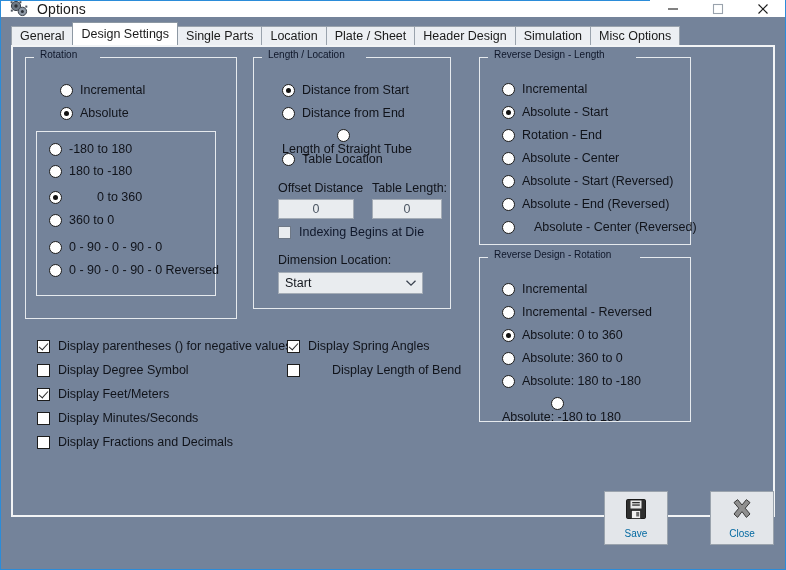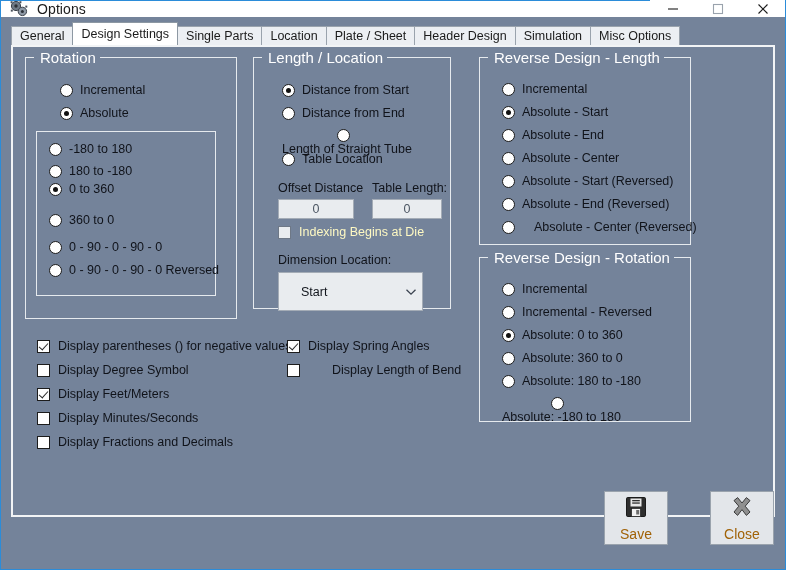--- a/index.html
+++ b/index.html
@@ -125,22 +125,22 @@
     display: flex;
     align-items: center;
   }
   .group .gtop .seg-l { width: 8px; height: 1px; background: #e6eaee; }
   .group .gtop .seg-r { flex: 1 1 auto; height: 1px; background: #e6eaee; }
   .group .glabel {
     position: absolute;
     top: -8px;
     left: 10px;
     padding: 0 4px;
-    font-size: 15px;
-    color: #ffffff;
+    font-size: 10px;
+    color: #0f172a;
     background: #74839a;
     white-space: nowrap;
   }
   .innerbox {
     position: absolute;
     box-sizing: border-box;
     border: 1px solid #e6eaee;
   }
   
   .radio-row {
@@ -195,21 +195,21 @@
     left: 3px;
     top: 0px;
     width: 4px;
     height: 8px;
     border: solid #2b2b2b;
     border-width: 0 1.6px 1.6px 0;
     transform: rotate(42deg);
   }
   .cbox.dim { background: #e9ecef; border-color: #6e7886; }
   .cb-label { font-size: 12.5px; color: #10131a; }
-  .cb-label.dim { color: #fef9c3; }
+  .cb-label.dim { color: #0f172a; }
   
   .fieldlabel {
     position: absolute;
     font-size: 12.5px;
     color: #10131a;
     white-space: nowrap;
   }
   .textbox {
     position: absolute;
     box-sizing: border-box;
@@ -243,22 +243,22 @@
     position: absolute;
     box-sizing: border-box;
     background: #e3e6ea;
     border: 1px solid #9aa3ad;
     display: flex;
     flex-direction: column;
     align-items: center;
     justify-content: center;
   }
   .btn .blabel {
-    font-size: 14px;
-    color: #a16207;
+    font-size: 10px;
+    color: #0369a1;
     margin-top: 3px;
   }
 </style>
 </head>
 <body>
 
 <div class="window">
 
   <div class="titlebar">
     <span class="title-icon">
@@ -328,21 +328,21 @@
 
         <div class="innerbox" style="left:10px; top:74px; width:180px; height:165px;">
           <div class="radio-row" style="left:12px; top:10px;">
             <span class="radio"></span>
             <span class="radio-label">-180 to  180</span>
           </div>
           <div class="radio-row" style="left:12px; top:32px;">
             <span class="radio"></span>
             <span class="radio-label">180 to  -180</span>
           </div>
-          <div class="radio-row" style="left:12px; top:50px;">
+          <div class="radio-row" style="left:12px; top:58px;gap:28px;">
             <span class="radio on"></span>
             <span class="radio-label">0 to  360</span>
           </div>
           <div class="radio-row" style="left:12px; top:81px;">
             <span class="radio"></span>
             <span class="radio-label">360 to  0</span>
           </div>
           <div class="radio-row" style="left:12px; top:108px;">
             <span class="radio"></span>
             <span class="radio-label">0 - 90 - 0 - 90 - 0</span>
@@ -384,21 +384,21 @@
 
         <div class="fieldlabel" style="left:118px; top:124px;">Table Length:</div>
         <div class="textbox" style="left:118px; top:142px; width:70px; height:20px;">0</div>
 
         <div class="cb-row" style="left:24px; top:168px;">
           <span class="cbox dim"></span>
           <span class="cb-label dim">Indexing Begins at Die</span>
         </div>
 
         <div class="fieldlabel" style="left:24px; top:196px;">Dimension Location:</div>
-        <div class="combo" style="left:24px; top:215px; width:145px; height:39px;padding-left:16px;">
+        <div class="combo" style="left:24px; top:215px; width:145px; height:22px;">
           <span class="ctext">Start</span>
           <span class="carrow">
             <svg width="12" height="8" viewBox="0 0 12 8">
                 <polyline points="1.5,1.8 6,6.2 10.5,1.8" fill="none" stroke="#3b4350" stroke-width="1.3"></polyline>
               </svg>
           </span>
         </div>
       </div>
 
       <div class="group" style="left:466px; top:10px; width:212px; height:188px;">
@@ -412,21 +412,21 @@
         <div class="radio-row" style="left:22px; top:25px;">
           <span class="radio"></span>
           <span class="radio-label">Incremental</span>
         </div>
         <div class="radio-row" style="left:22px; top:48px;">
           <span class="radio on"></span>
           <span class="radio-label">Absolute - Start</span>
         </div>
         <div class="radio-row" style="left:22px; top:71px;">
           <span class="radio"></span>
-          <span class="radio-label">Absolute - End</span>
+          <span class="radio-label">Rotation - End</span>
         </div>
         <div class="radio-row" style="left:22px; top:94px;">
           <span class="radio"></span>
           <span class="radio-label">Absolute - Center</span>
         </div>
         <div class="radio-row" style="left:22px; top:117px;">
           <span class="radio"></span>
           <span class="radio-label">Absolute - Start (Reversed)</span>
         </div>
         <div class="radio-row" style="left:22px; top:140px;">

